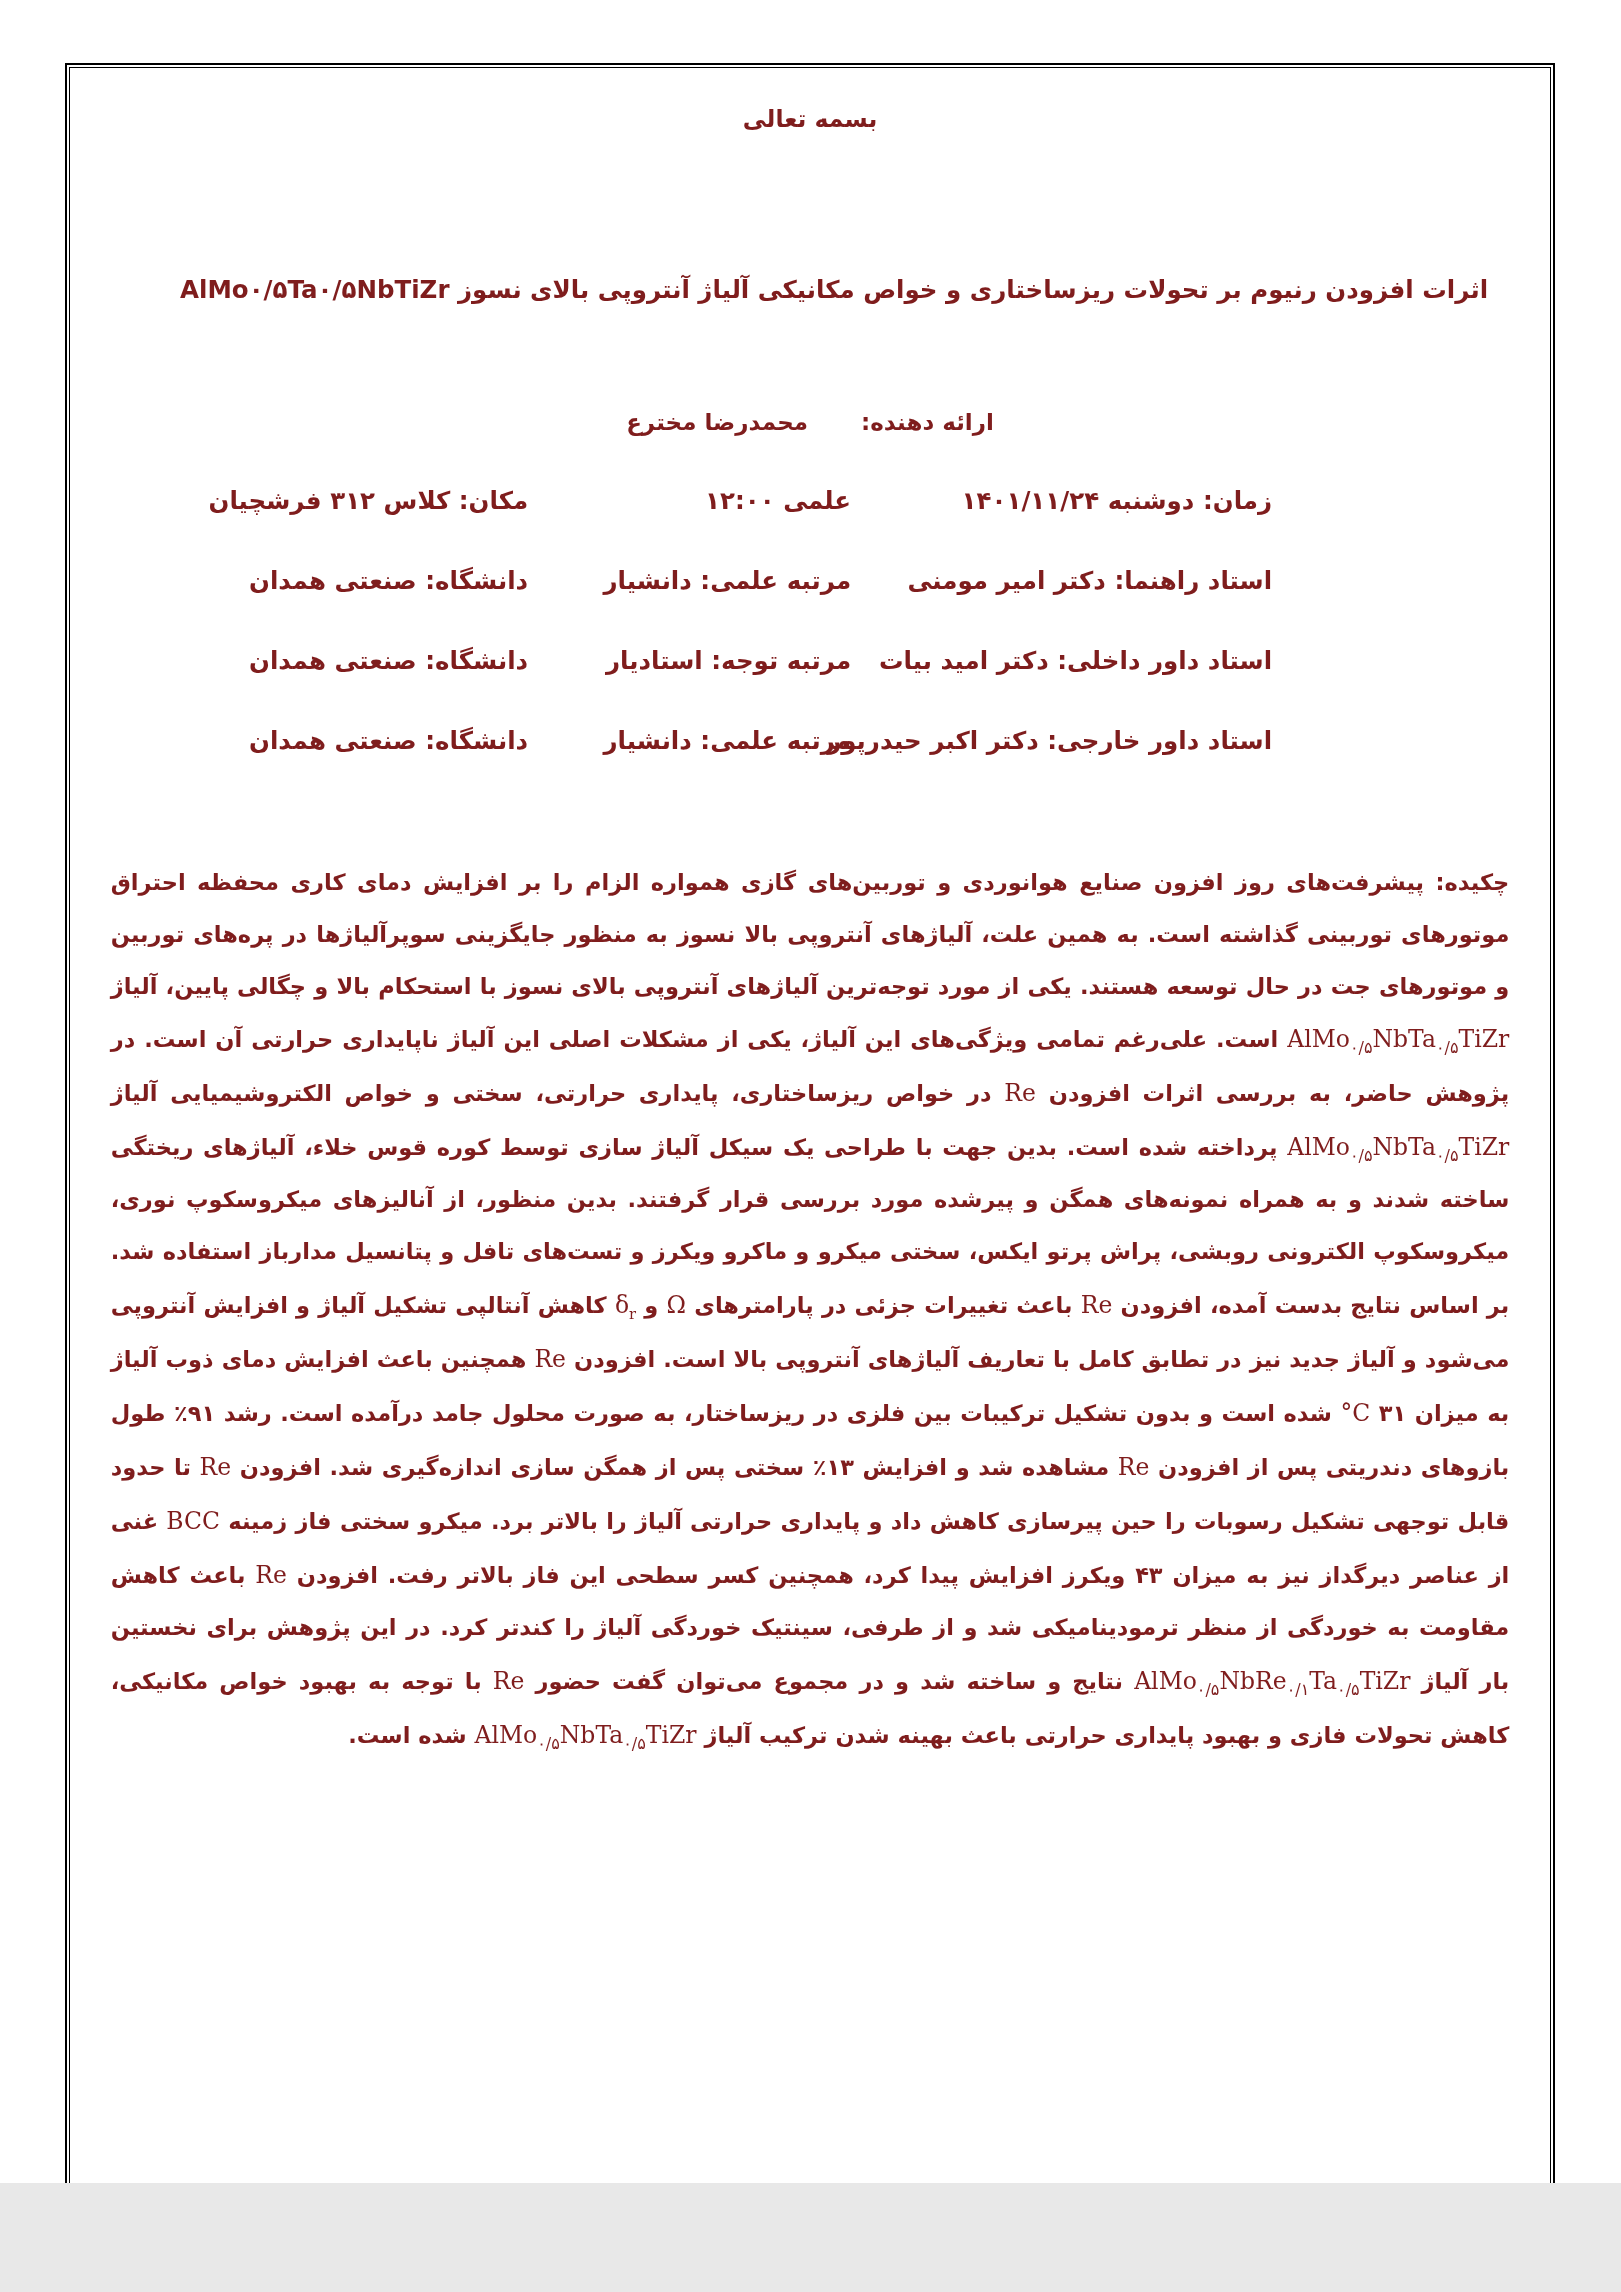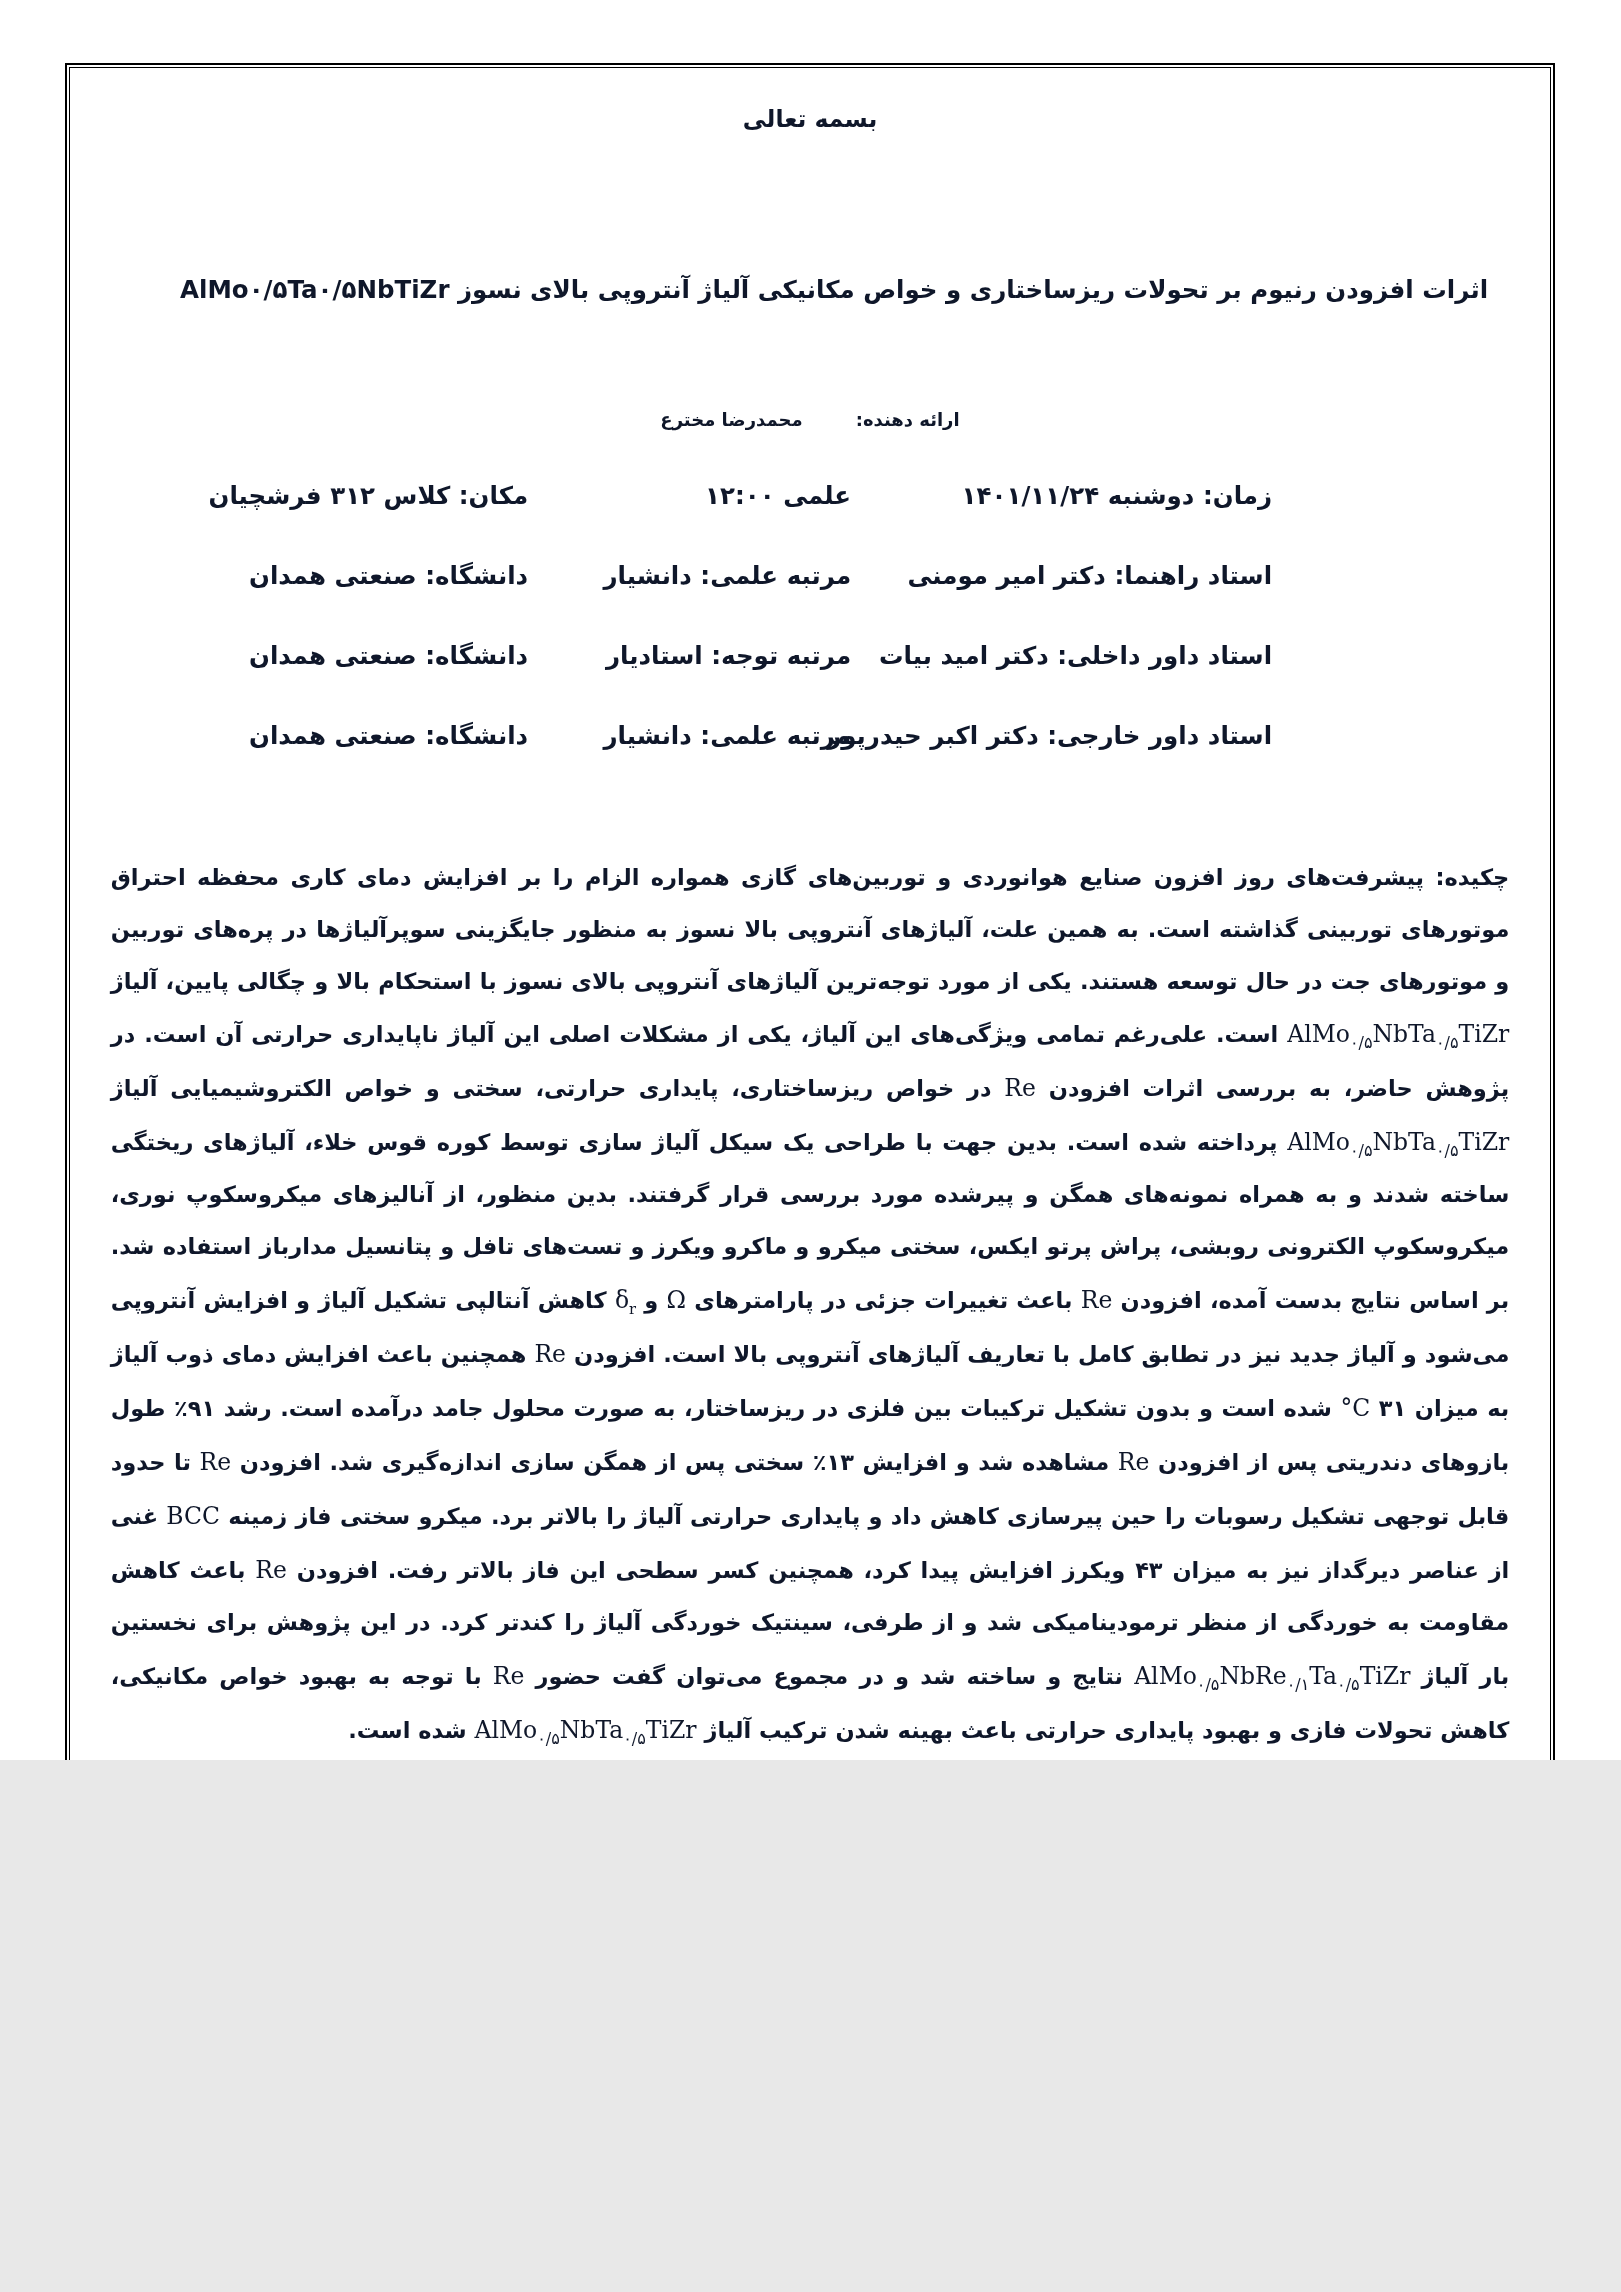--- a/index.html
+++ b/index.html
@@ -1,22 +1,22 @@
 <!DOCTYPE html>
 <html><head>
 <meta charset="utf-8">
 <style>
   html, body { margin: 0; padding: 0; background: #e8e8e8; }
   .page {
     position: relative;
     width: 1621px;
-    height: 1760px;
+    height: 2183px;
     background: #ffffff;
     font-family: "DejaVu Sans", sans-serif;
-    color: #0f172a;
+    color: #7f1d1d;
     overflow: hidden;
   }
   .frame-outer {
     position: absolute;
     left: 65px;
     top: 63px;
     width: 1486px;
     height: 2156px;
     border: 2.9px solid #000;
   }
@@ -55,21 +55,21 @@
     margin-top: 137px !important;
     padding: 0 29px;
     line-height: 1.6;
     text-align: right;
   }
   .title-formula {
     font-family: "DejaVu Sans", sans-serif;
     font-weight: bold;
   }
   .presenter {
-    font-size: 18px;
+    font-size: 23px;
     font-weight: bold;
     margin-top: 100px !important;
   }
   .presenter .label { margin-left: 53px; }
   .info-grid {
     display: grid;
     grid-template-columns: 421px 323px auto;
     padding-right: 245px;
     padding-left: 39px;
     font-size: 24.5px;

